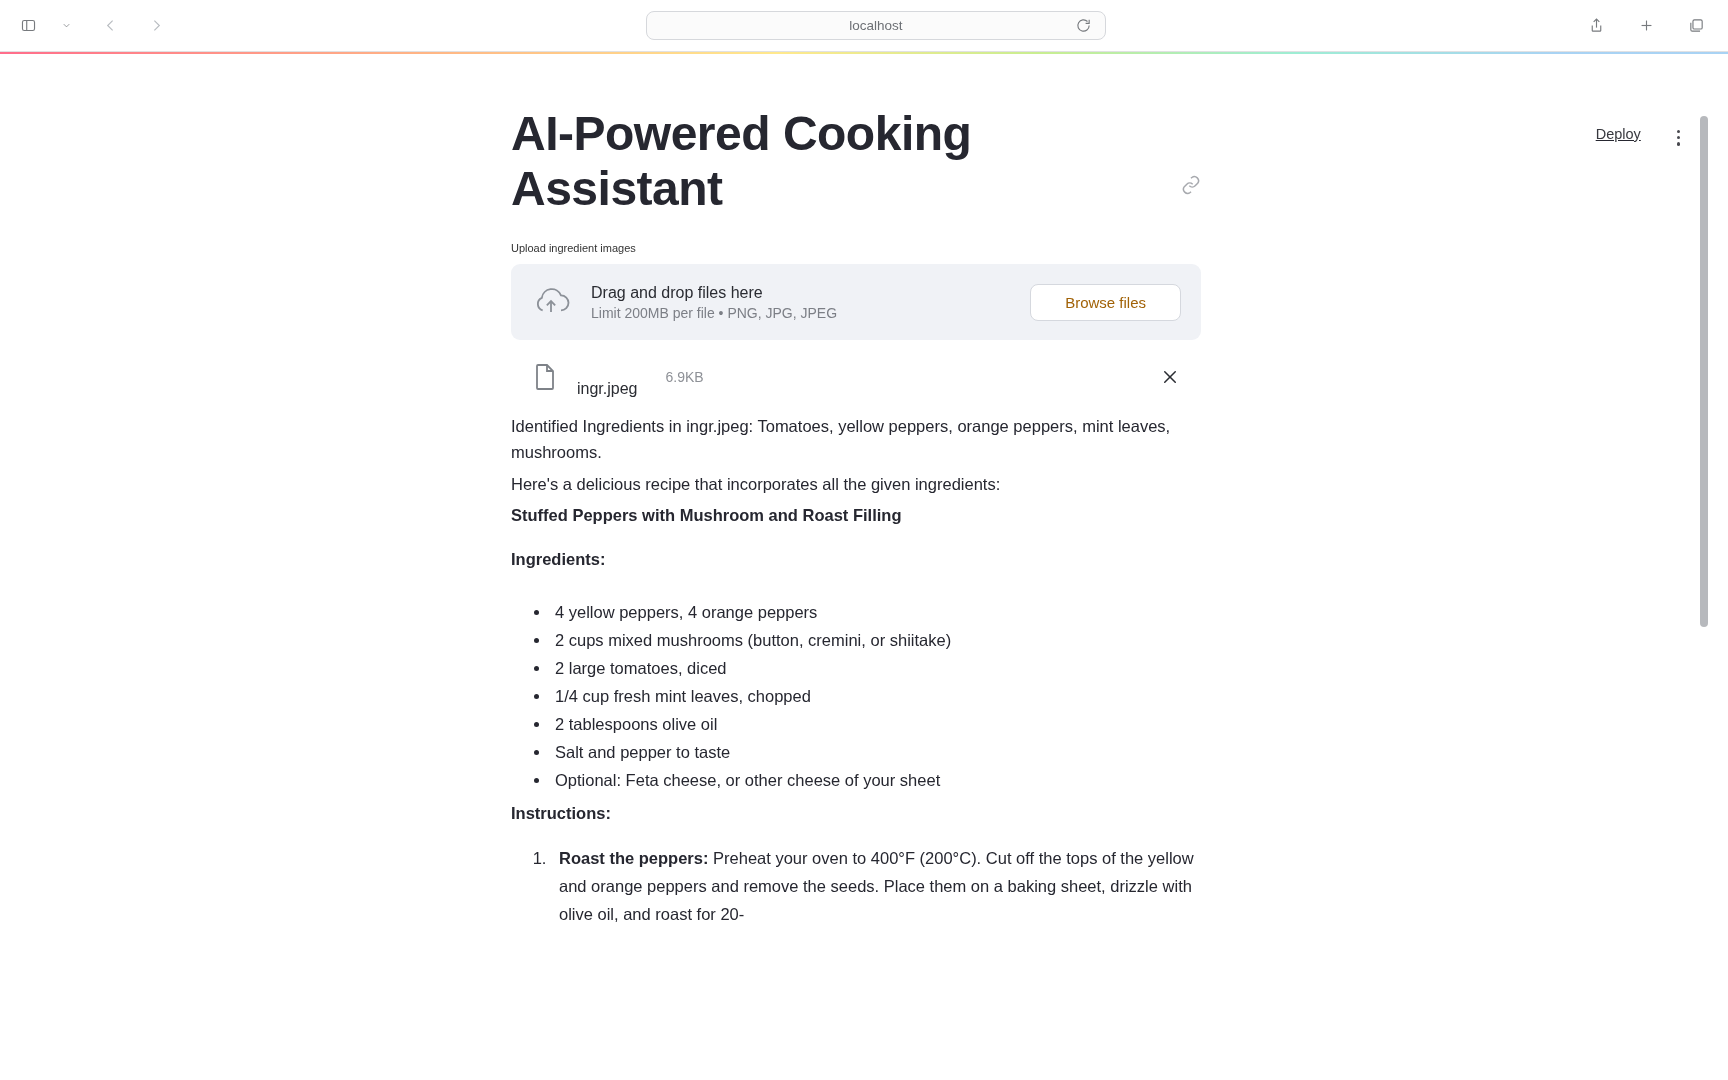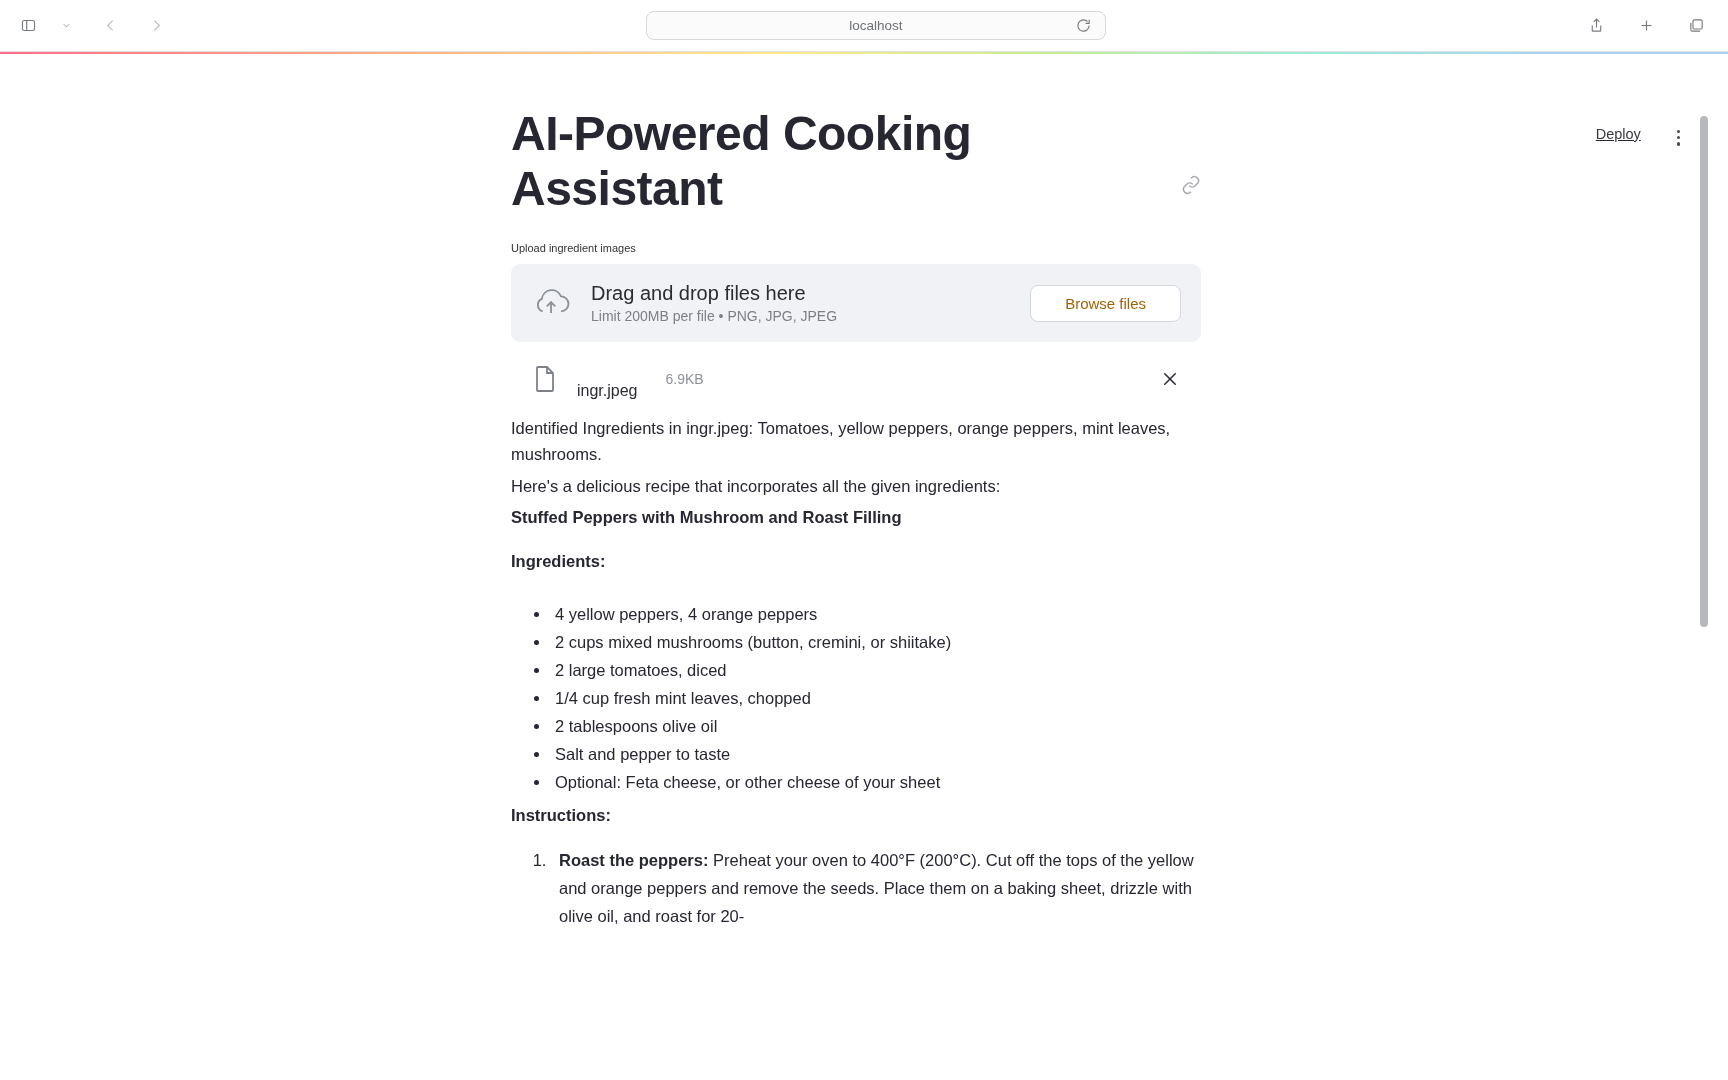--- a/index.html
+++ b/index.html
@@ -123,21 +123,21 @@
       background: #f0f2f6;
       border-radius: 9px;
       padding: 18px 20px;
       display: flex;
       align-items: center;
       gap: 20px;
     }
     .cloud-icon { width: 40px; height: 40px; color: #8c9198; }
     .cloud-icon svg { width: 100%; height: 100%; }
     .dz-text { flex: 1; }
-    .dz-title { font-size: 20px; color: #2a2c32; margin-bottom: 3px; }
+    .dz-title { font-size: 16px; color: #2a2c32; margin-bottom: 3px; }
     .dz-sub { font-size: 14px; color: #7c7f86; }
     .browse-btn {
       background: #fff;
       border: 1px solid #d5d8de;
       border-radius: 8px;
       padding: 9px 34px;
       font-size: 15px;
       color: #a16207;
       cursor: pointer;
     }

